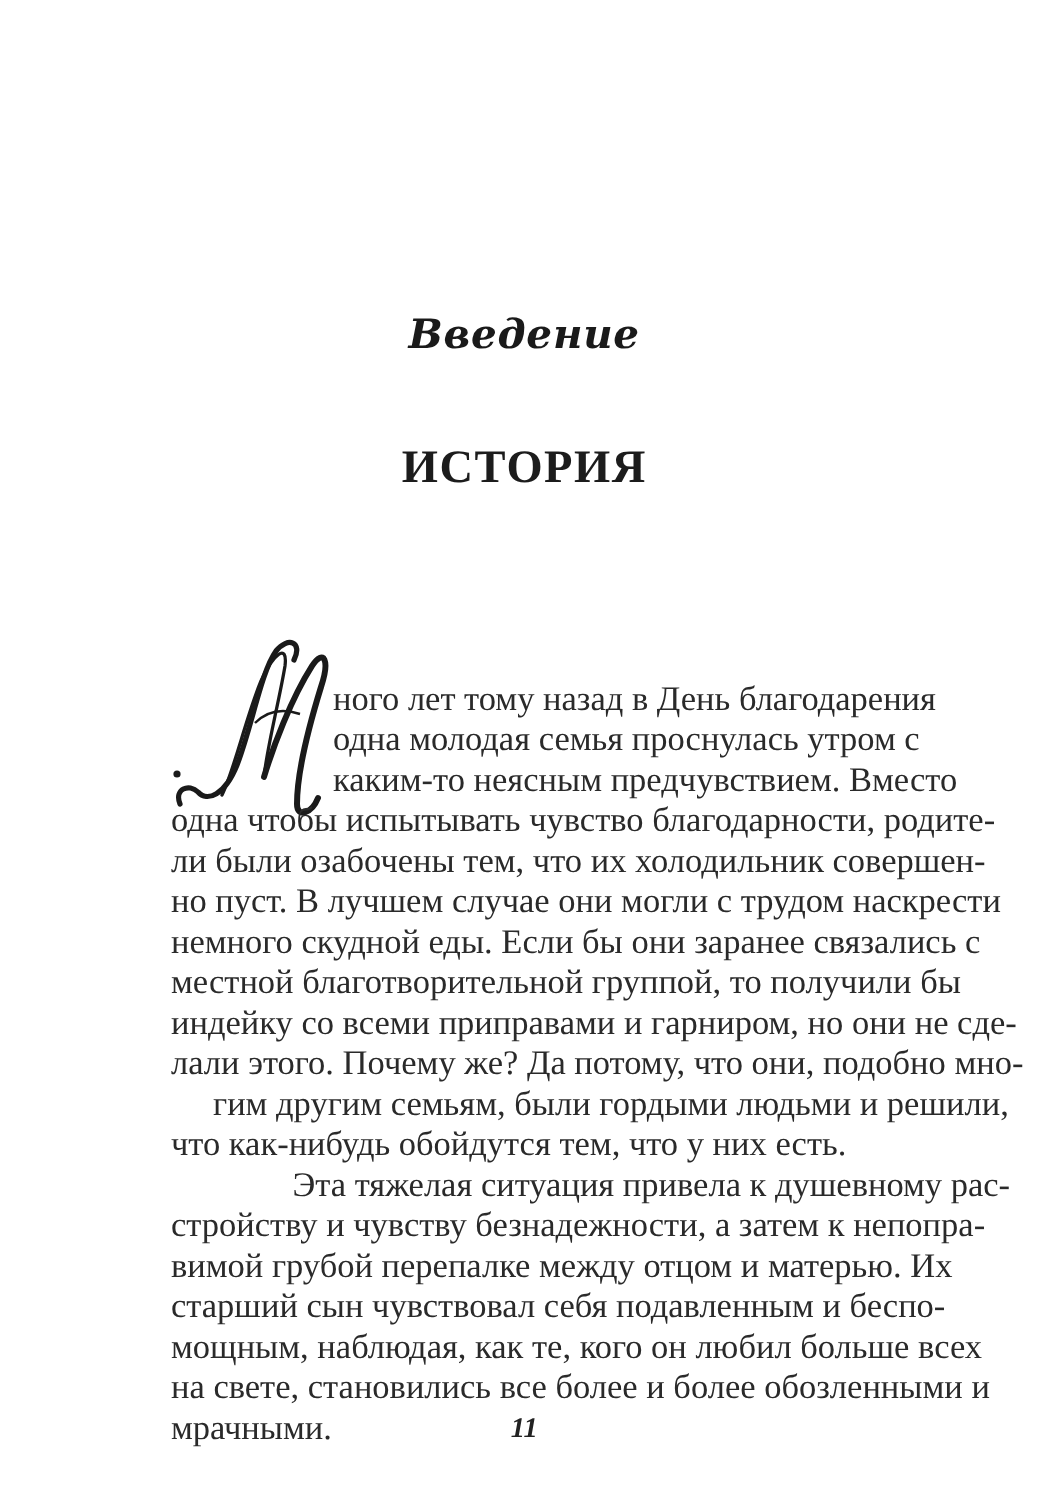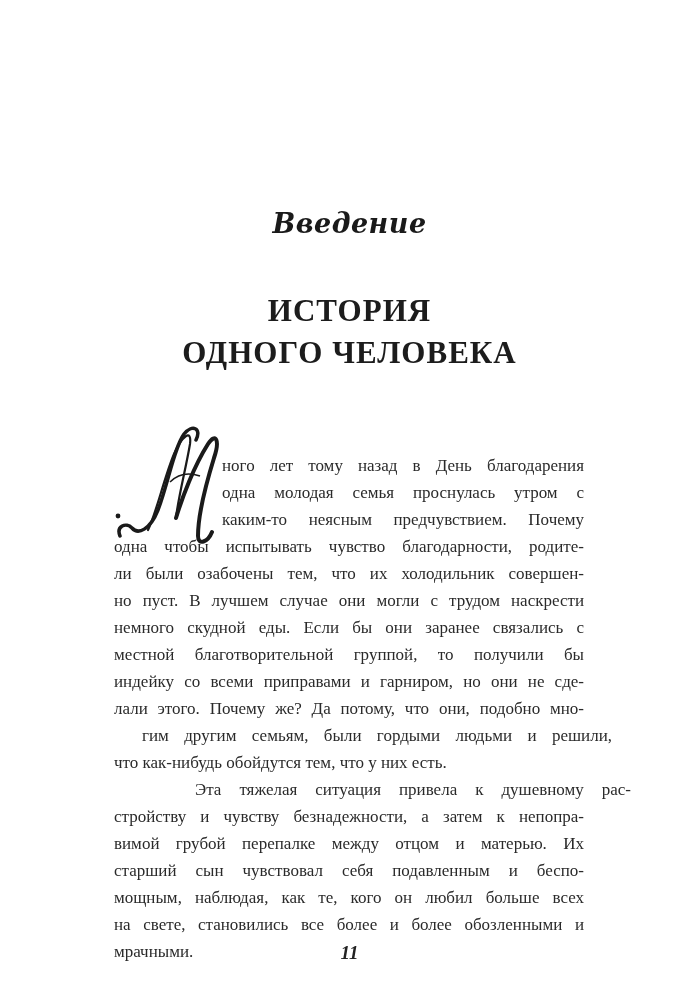--- a/index.html
+++ b/index.html
@@ -15,56 +15,55 @@
     font-family:"Liberation Serif", serif; font-weight:bold; font-size:31px;
     color:#1c1c1c; letter-spacing:1px;
   }
   .title.l1 { top:293px; }
   .title.l2 { top:335px; }
   .dropcap {
     position:absolute; left:112px; top:418px; width:110px; height:130px;
   }
   .line {
     position:absolute; left:114px; width:470px; height:27px;
-    font-family:"Liberation Serif", serif; font-size:17px; color:#2a2a2a;
+    font-family:"Liberation Serif", serif; font-size:23px; color:#2a2a2a;
     text-align:justify; text-align-last:justify; white-space:nowrap;
     line-height:27px;
   }
   .line.short { width:362px; left:222px; }
   .line.last { text-align-last:left; }
   .line.indent { left:148px; width:436px; }
   .pagenum {
     position:absolute; left:0; width:699px; top:942px; text-align:center;
     font-family:"Liberation Serif", serif; font-size:19px; font-weight:bold; color:#222;font-style:italic;
   }
 </style>
 </head>
 <body>
 
 <div class="page">
 
   <div class="chapter-label">Введение</div>
 
   <div class="title l1">ИСТОРИЯ</div>
-  <div class="title l2">ОДНОГО ЧЕЛОВЕКА</div>
 
   <svg class="dropcap" viewBox="0 0 110 130">
     <title>М</title>
 
     <path d="M8 118 C 4 108, 14 104, 20 110 C 26 117, 38 112, 46 92 C 56 66, 62 30, 72 16 C 80 6, 90 10, 84 22" fill="none" stroke="#1a1a1a" stroke-width="3.5" stroke-linecap="round"></path>
     <path d="M36 112 C 44 96, 52 60, 62 36 C 70 18, 80 10, 78 26 C 74 50, 66 80, 64 100" fill="none" stroke="#1a1a1a" stroke-width="2.2" stroke-linecap="round"></path>
     <path d="M64 100 C 70 80, 82 48, 96 26 C 104 14, 108 22, 102 40 C 94 66, 86 96, 86 118 C 86 128, 96 124, 100 114" fill="none" stroke="#1a1a1a" stroke-width="4" stroke-linecap="round"></path>
     <path d="M58 64 C 66 56, 76 54, 88 58" fill="none" stroke="#1a1a1a" stroke-width="1.6"></path>
     <circle cx="6" cy="98" r="2.4" fill="#1a1a1a"></circle>
   </svg>
 
   <div>
     <div class="line short" style="top:452px;">ного лет тому назад в День благодарения</div>
     <div class="line short" style="top:479px;">одна молодая семья проснулась утром с</div>
-    <div class="line short" style="top:506px;">каким-то неясным предчувствием. Почему</div>
+    <div class="line short" style="top:506px;">каким-то неясным предчувствием. Вместо</div>
     <div class="line" style="top:533px;">одна чтобы испытывать чувство благодарности, родите-</div>
     <div class="line" style="top:560px;">ли были озабочены тем, что их холодильник совершен-</div>
     <div class="line" style="top:587px;">но пуст. В лучшем случае они могли с трудом наскрести</div>
     <div class="line" style="top:614px;">немного скудной еды. Если бы они заранее связались с</div>
     <div class="line" style="top:641px;">местной благотворительной группой, то получили бы</div>
     <div class="line" style="top:668px;">индейку со всеми приправами и гарниром, но они не сде-</div>
     <div class="line" style="top:695px;">лали этого. Почему же? Да потому, что они, подобно мно-</div>
     <div class="line" style="top:722px;margin-left:28px;">гим другим семьям, были гордыми людьми и решили,</div>
     <div class="line last" style="top:749px;">что как-нибудь обойдутся тем, что у них есть.</div>
   </div>

